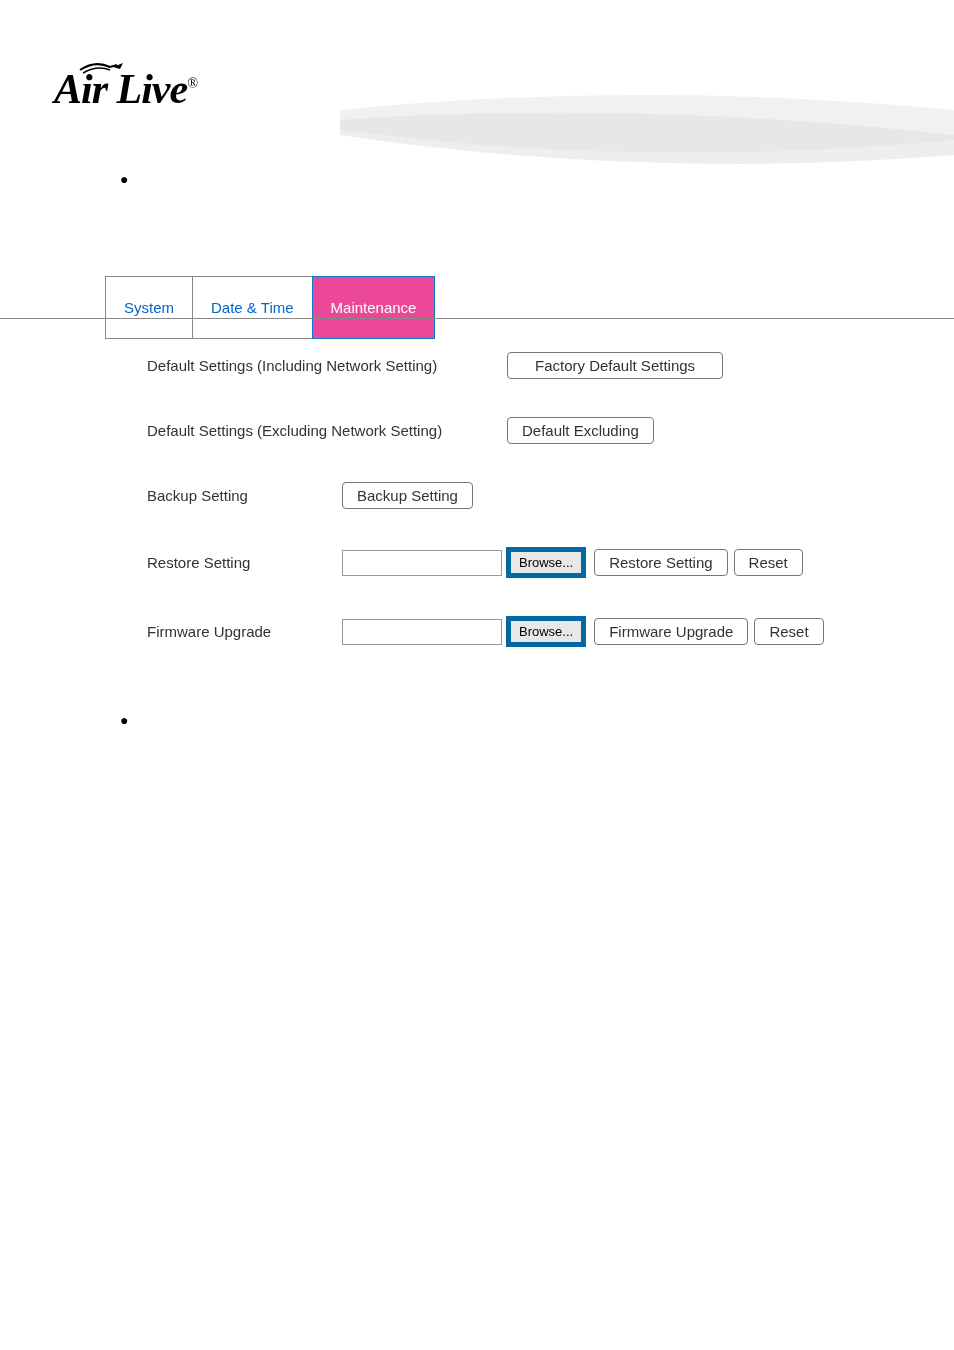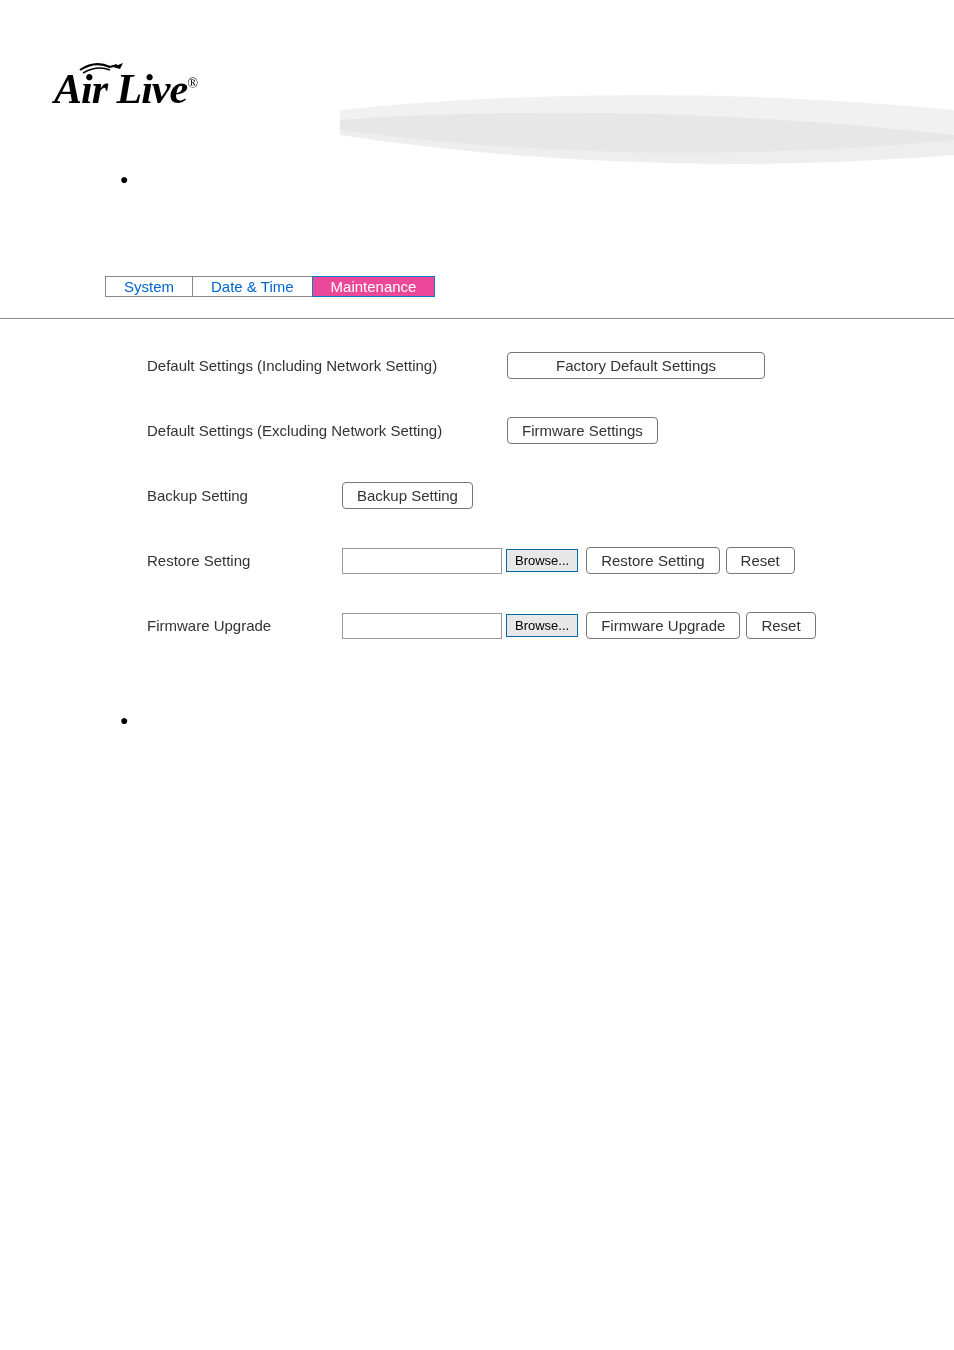--- a/index.html
+++ b/index.html
@@ -49,21 +49,21 @@
       font-size: 14px;
     }
     .tabs {
       position: absolute;
       top: 276px;
       left: 105px;
       display: flex;
     }
     .tab {
       border: 1px solid #888;
-      padding: 1px 18px;
+      padding: 22px 18px;
       font-size: 15px;
       color: #0066cc;
       background: #fff;
       margin-right: -1px;
     }
     .tab.active {
       background: #ec4899;
       color: #fff;
       border: 1px solid #0a7bc7;
     }
@@ -99,32 +99,32 @@
       border: 1px solid #777;
       border-radius: 4px;
       padding: 4px 14px;
       font-size: 15px;
       color: #333;
       background: #fff;
       cursor: pointer;
       margin-right: 6px;
     }
     .btn.wide {
-      padding: 4px 48px;
+      padding: 4px 27px;
     }
     .file-input {
       border: 1px solid #999;
       padding: 3px 4px;
       width: 160px;
       height: 26px;
       margin-right: 4px;
       display: inline-block;
     }
     .browse-btn {
-      border: 1px solid #0369a1;
+      border: 5px solid #0369a1;
       background: #e8e8e8;
       padding: 3px 8px;
       font-size: 13px;
       cursor: pointer;
       margin-right: 8px;
     }
     .bullet1-pos { top: 170px; }
     .bullet2-pos { top: 711px; }
   </style>
 </head>
@@ -159,21 +159,21 @@
 
 <div class="form-area">
 
   <div class="form-row">
     <span class="form-label wide">Default Settings (Including Network Setting)</span>
     <button class="btn wide">Factory Default Settings</button>
   </div>
 
   <div class="form-row">
     <span class="form-label wide">Default Settings (Excluding Network Setting)</span>
-    <button class="btn">Firmware Settings</button>
+    <button class="btn">Default Excluding</button>
   </div>
 
   <div class="form-row">
     <span class="form-label">Backup Setting</span>
     <button class="btn">Backup Setting</button>
   </div>
 
   <div class="form-row">
     <span class="form-label">Restore Setting</span>
     <span class="file-input"></span>

